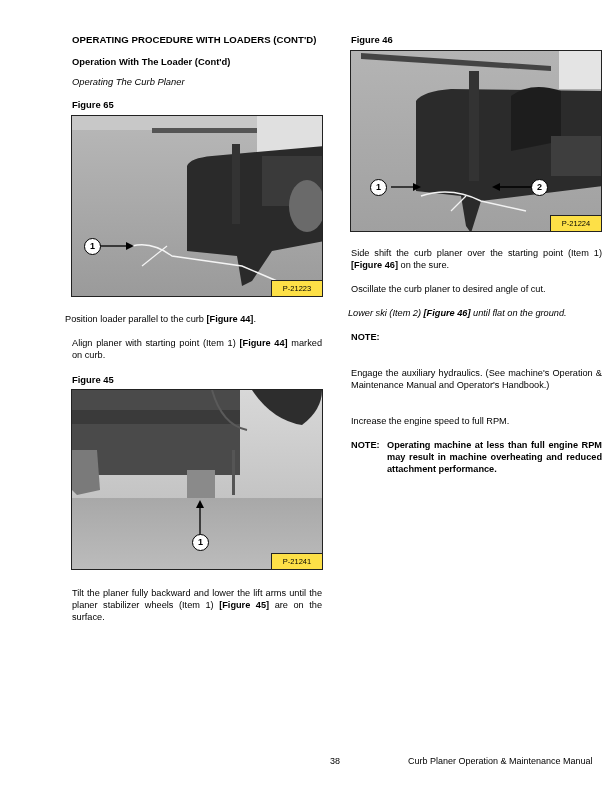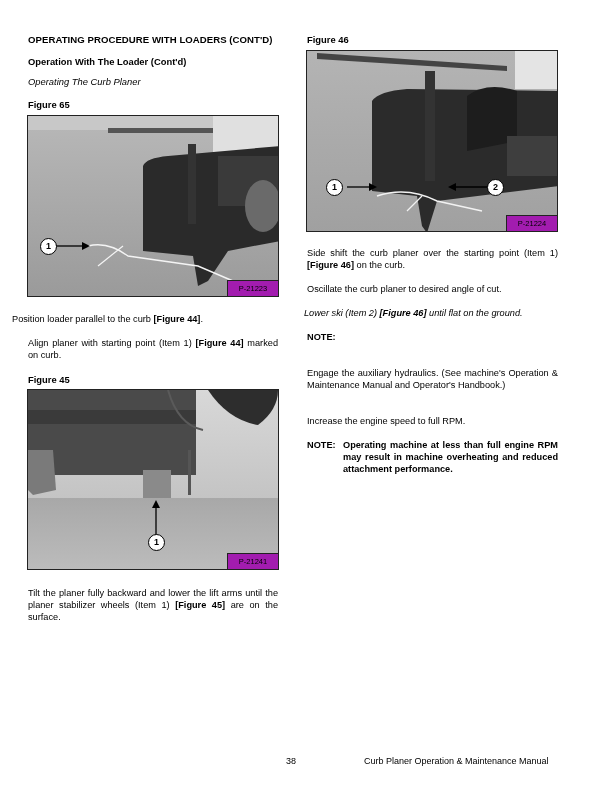--- a/index.html
+++ b/index.html
@@ -1,29 +1,29 @@
 <!DOCTYPE html>
 <html><head>
   <meta charset="utf-8">
   <style>
     html, body { margin: 0; padding: 0; background: #ffffff; }
     body { width: 612px; height: 792px; position: relative; overflow: hidden;
            font-family: "Liberation Sans", sans-serif; color: #000; }
-    .abs { position: absolute; }
+    .abs { position: absolute; margin-left: 44px; }
     .h1 { font-weight: bold; font-size: 9.6px; letter-spacing: 0.05px; }
     .h2 { font-weight: bold; font-size: 9.4px; }
     .h3 { font-style: italic; font-size: 9.4px; }
     .figlabel { font-weight: bold; font-size: 9.4px; }
     .para { font-size: 9.2px; line-height: 12px; text-align: justify; }
     .para b { font-weight: bold; }
     .note { font-size: 9.2px; line-height: 12px; font-weight: bold; text-align: justify; display: flex; justify-content: space-between; }
     .note .nlabel { width: 36px; flex: none; }
     .note .ntext { flex: 1; text-align: justify; }
     .fig { border: 1px solid #222; overflow: hidden; box-sizing: border-box; }
-    .pnum { position: absolute; right: 0; bottom: 0; width: 50px; height: 15px; background: #a21caf;
+    .pnum { position: absolute; right: 0; bottom: 0; width: 50px; height: 15px; background: #fde047;
             border-left: 1px solid #222; border-top: 1px solid #222; font-size: 7.5px; text-align: center; line-height: 15px; }
     .callout { position: absolute; width: 17px; height: 17px; border-radius: 50%; background: #fff; border: 1.3px solid #000;
                box-sizing: border-box; font-size: 9px; font-weight: bold; text-align: center; line-height: 15px; }
     .footer { font-size: 9px; font-weight: normal; }
   </style>
 </head>
 <body>
 
 <div class="abs h1" style="left:28px;top:34px;">OPERATING PROCEDURE WITH LOADERS (CONT'D)</div>
 <div class="abs h2" style="left:28px;top:56px;">Operation With The Loader (Cont'd)</div>
@@ -48,21 +48,21 @@
     <ellipse cx="235" cy="90" rx="18" ry="26" fill="#6a6a6a"></ellipse>
     <path d="M60 130 Q80 125 100 140 L170 150 L205 165" stroke="#f4f4f4" stroke-width="1.5" fill="none"></path>
     <path d="M70 150 L95 130" stroke="#f4f4f4" stroke-width="1.2" fill="none"></path>
     <line x1="28" y1="130" x2="60" y2="130" stroke="#000" stroke-width="1.3"></line>
     <polygon points="62,130 54,126 54,134" fill="#000"></polygon>
   </svg>
   <div class="callout" style="left:12px;top:122px;">1</div>
   <div class="pnum">P-21223</div>
 </div>
 
-<div class="abs para" style="left:12px;top:313px;width:250px;">
+<div class="abs para" style="left:21px;top:313px;width:250px;">
   <span>Position loader parallel to the curb </span><b>[Figure 44]</b><span>.</span>
 </div>
 <div class="abs para" style="left:28px;top:337px;width:250px;">
   <span>Align planer with starting point (Item 1) </span><b>[Figure 44]</b><span> marked on curb.</span>
 </div>
 <div class="abs figlabel" style="left:28px;top:374px;">Figure 45</div>
 
 <div class="abs fig" style="left:27px;top:389px;width:252px;height:181px;">
   <svg width="252" height="181" viewBox="0 0 252 181">
     <defs>
@@ -118,21 +118,21 @@
     <polygon points="70,136 62,132 62,140 " fill="#000"></polygon>
     <line x1="145" y1="136" x2="180" y2="136" stroke="#000" stroke-width="1.3"></line>
     <polygon points="141,136 149,132 149,140" fill="#000"></polygon>
   </svg>
   <div class="callout" style="left:19px;top:128px;">1</div>
   <div class="callout" style="left:180px;top:128px;">2</div>
   <div class="pnum">P-21224</div>
 </div>
 
 <div class="abs para" style="left:307px;top:247px;width:251px;">
-  <span>Side shift the curb planer over the starting point (Item 1) </span><b>[Figure 46]</b><span> on the curb.</span>
+  <span>Side shift the curb planer over the starting point (Item 1) </span><b>[Figure 46]</b><span> on the sure.</span>
 </div>
 <div class="abs para" style="left:307px;top:283px;width:251px;">
   <span>Oscillate the curb planer to desired angle of cut.</span>
 </div>
 <div class="abs para" style="left:304px;top:307px;width:251px;font-style:italic;">
   <span>Lower ski (Item 2) </span><b>[Figure 46]</b><span> until flat on the ground.</span>
 </div>
 <div class="abs note" style="left:307px;top:331px;width:251px;">
   <span class="nlabel">NOTE:</span>
 </div>

